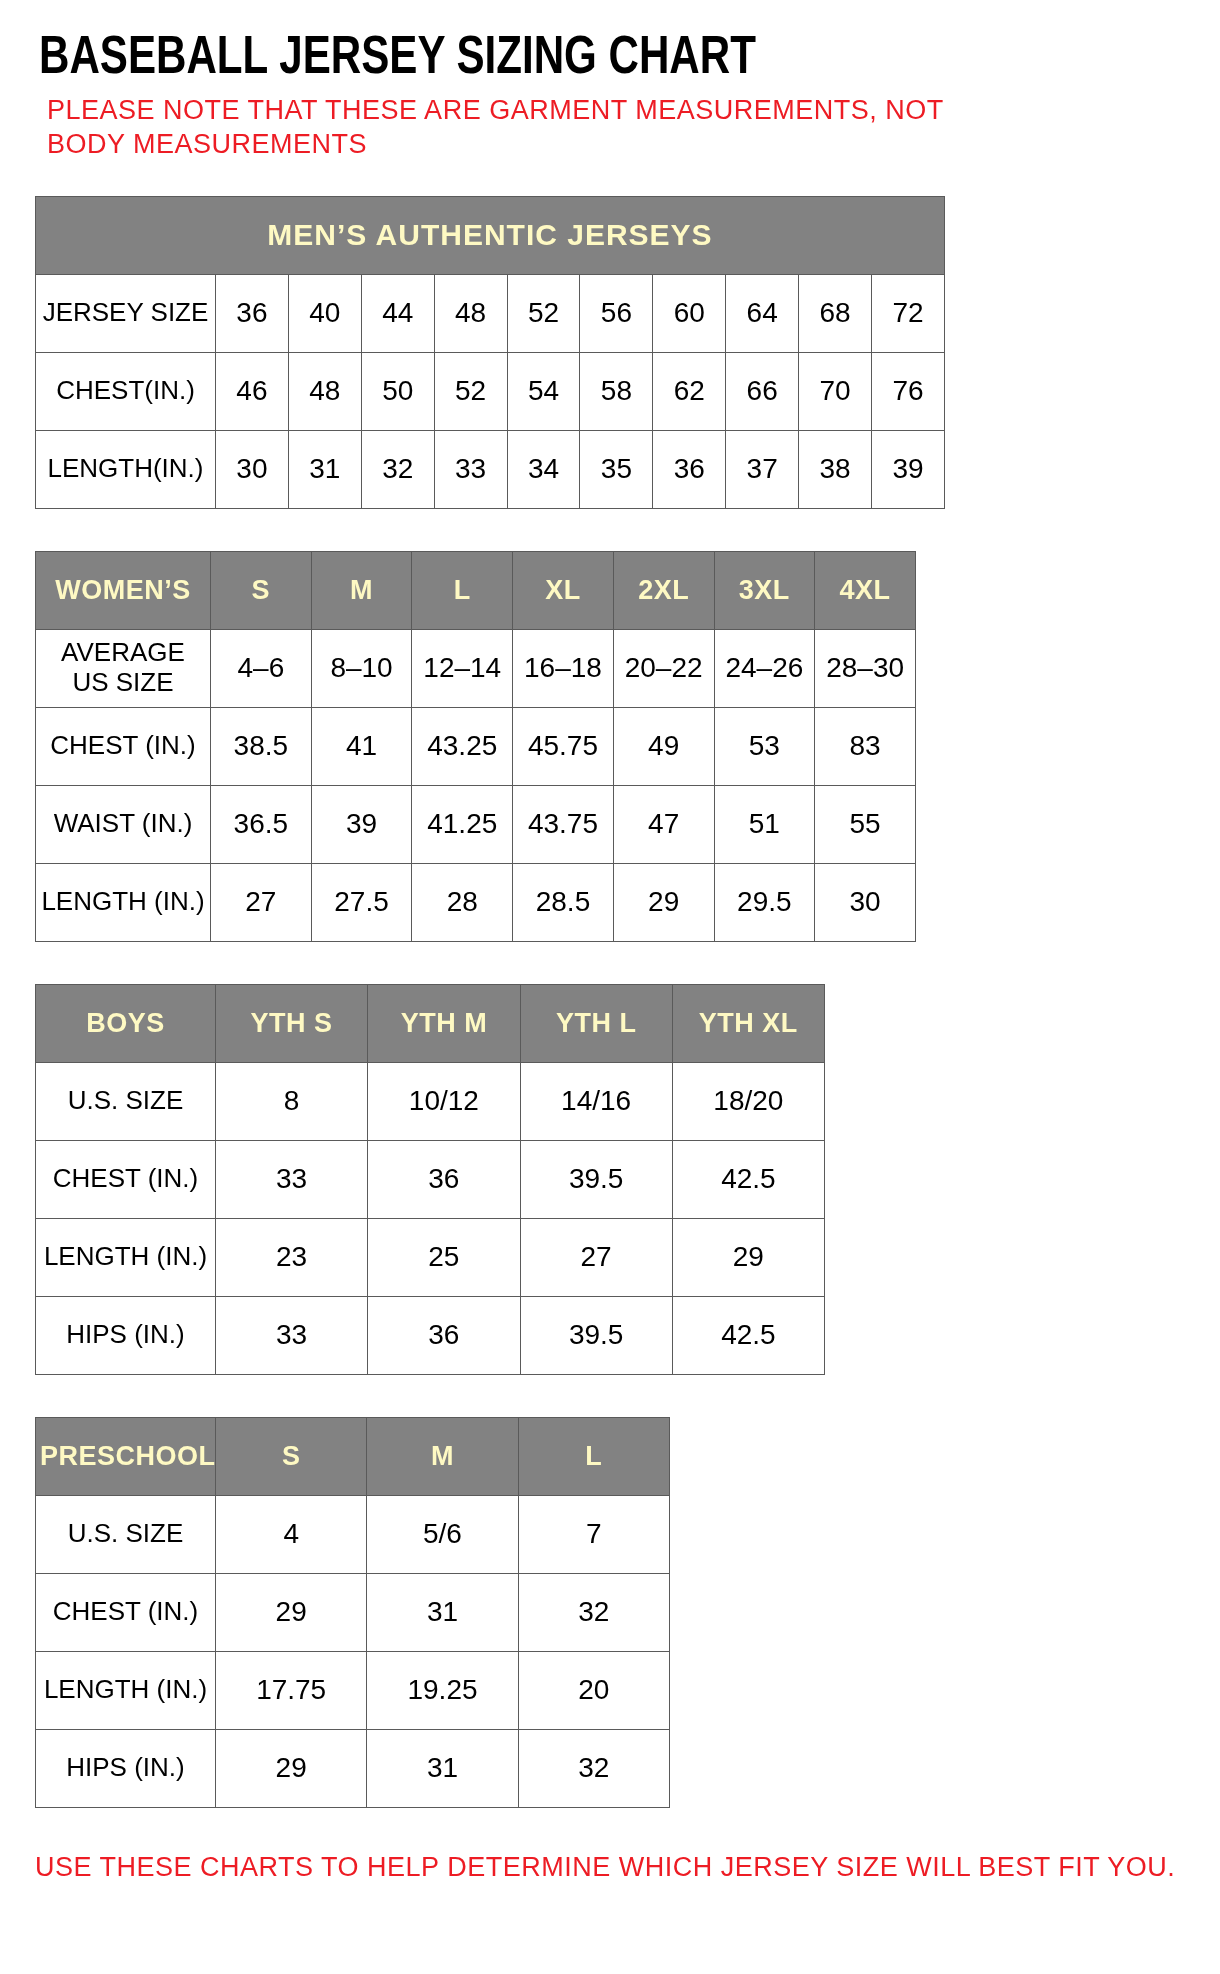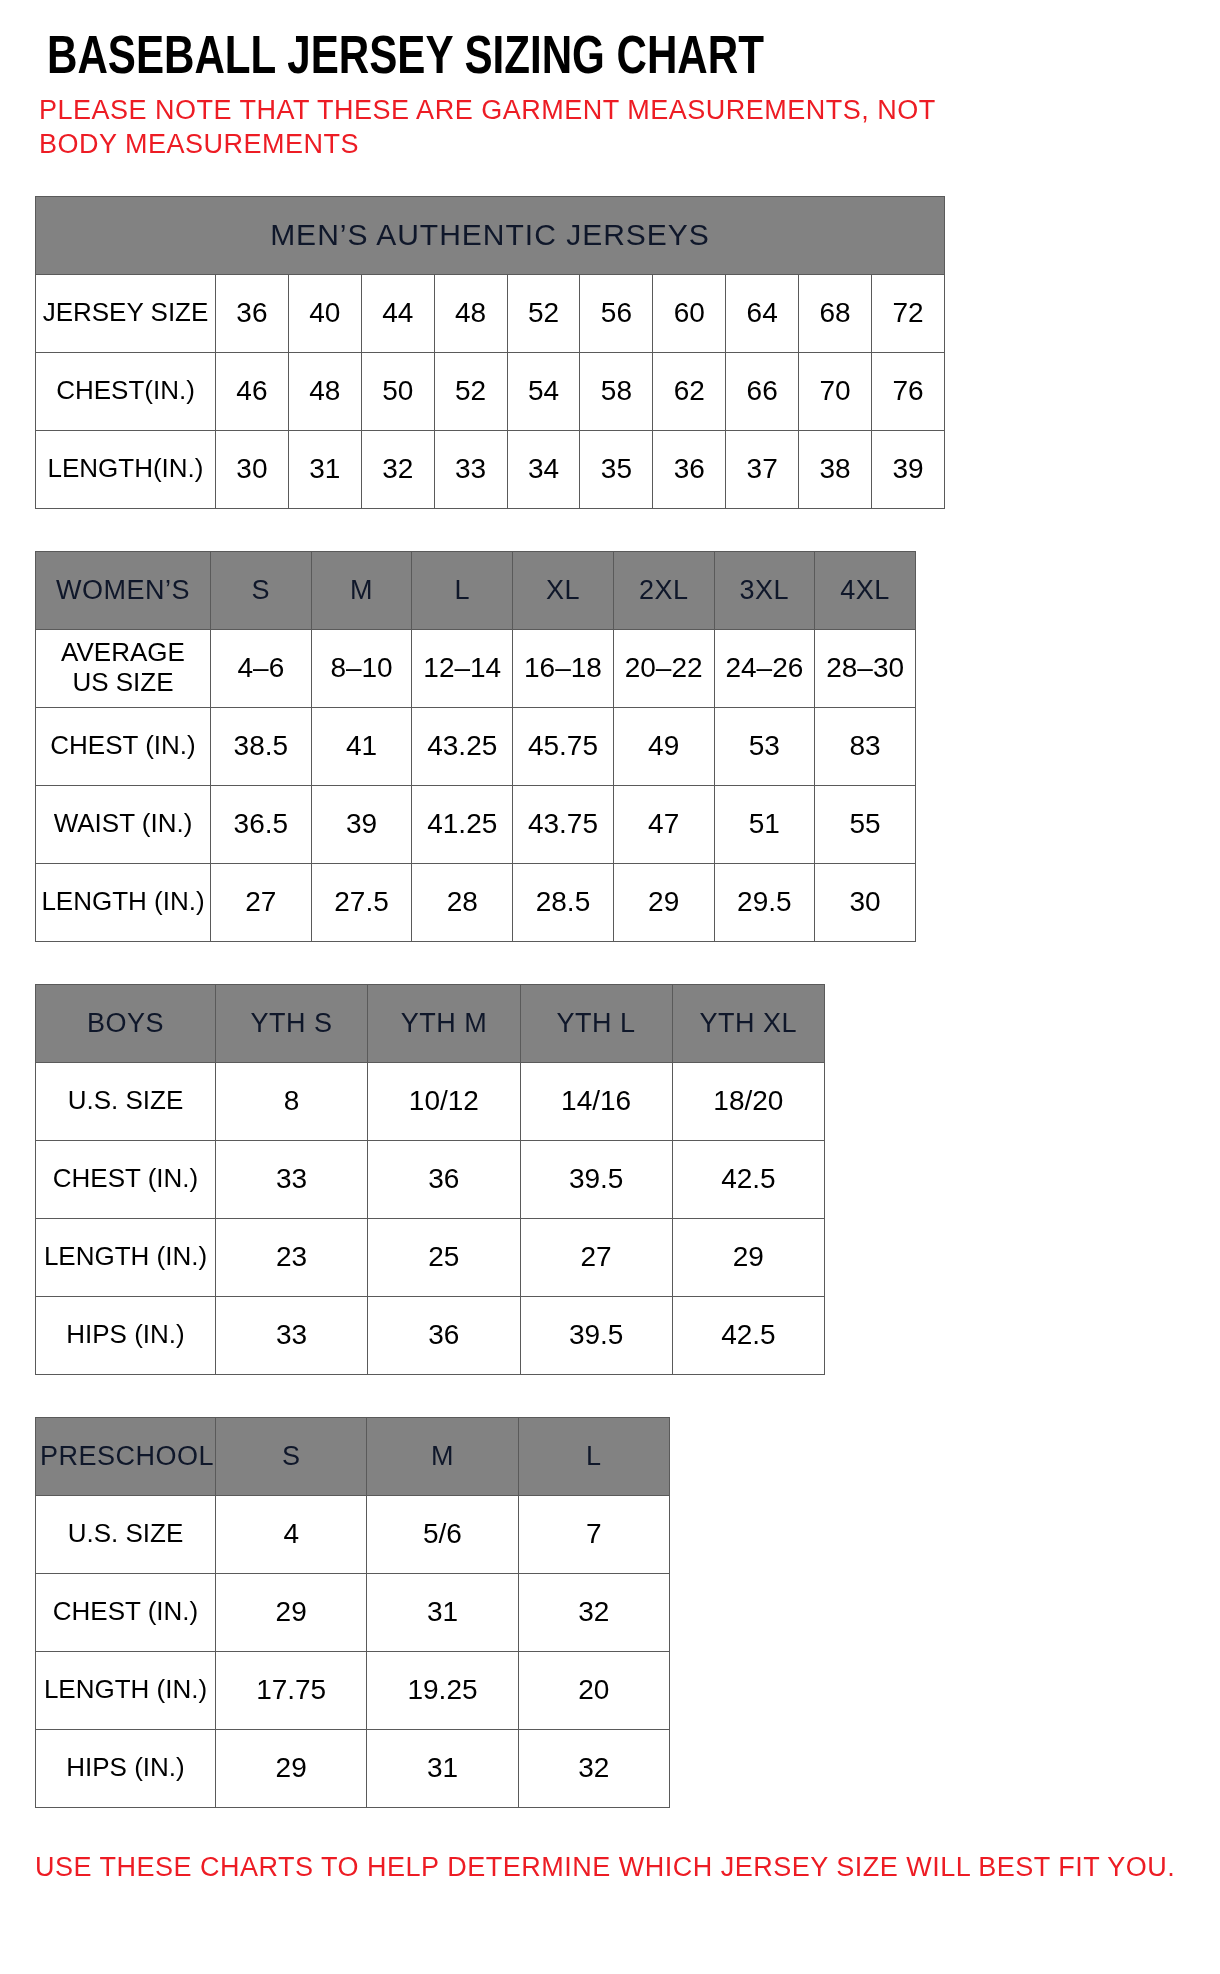--- a/index.html
+++ b/index.html
@@ -4,57 +4,57 @@
 <style>
   * { box-sizing: border-box; margin: 0; padding: 0; }
   html, body { background: #ffffff; }
   body {
     width: 1220px;
     font-family: "Liberation Sans", "DejaVu Sans", sans-serif;
     color: #000;
   }
   .page { padding: 26px 35px 30px 35px; }
 
-  h1.title { margin: 0 0 10px 12px; line-height: 1.05; white-space: nowrap; }
+  h1.title { margin: 0 0 10px 4px; line-height: 1.05; white-space: nowrap; }
   h1.title .condensed {
     display: inline-block;
     font-size: 54px;
     font-weight: bold;
     letter-spacing: 0px;
     transform: scaleX(0.78);
     transform-origin: 0 50%;
   }
 
   .note {
     color: #ED1C24;
     font-size: 27px;
     line-height: 1.28;
     letter-spacing: 0.5px;
     max-width: 905px;
-    margin: 4px 0 34px 4px;
+    margin: 4px 0 34px 12px;
   }
   .note.bottom { max-width: 1150px; margin: 2px 0 0 0; white-space: nowrap; }
 
   table.sizing {
     border-collapse: collapse;
     table-layout: fixed;
     margin: 0 0 42px 0;
   }
   table.sizing td, table.sizing th {
     border: 1px solid #5a5a5a;
     text-align: center;
     vertical-align: middle;
     height: 78px;
     padding: 2px 4px;
     overflow: hidden;
   }
   .hdr {
     background: #828282;
-    color: #0f172a;
-    font-weight: normal;
+    color: #fef9c3;
+    font-weight: bold;
     font-size: 27px;
     letter-spacing: 0.5px;
   }
   .title-hdr { font-size: 30px; letter-spacing: 1px; }
   td.lbl { font-size: 26px; line-height: 1.15; }
   td.val { font-size: 28px; }
 
   table.mens      { width: 910px; }
   table.womens    { width: 881px; }
   table.boys      { width: 790px; }

